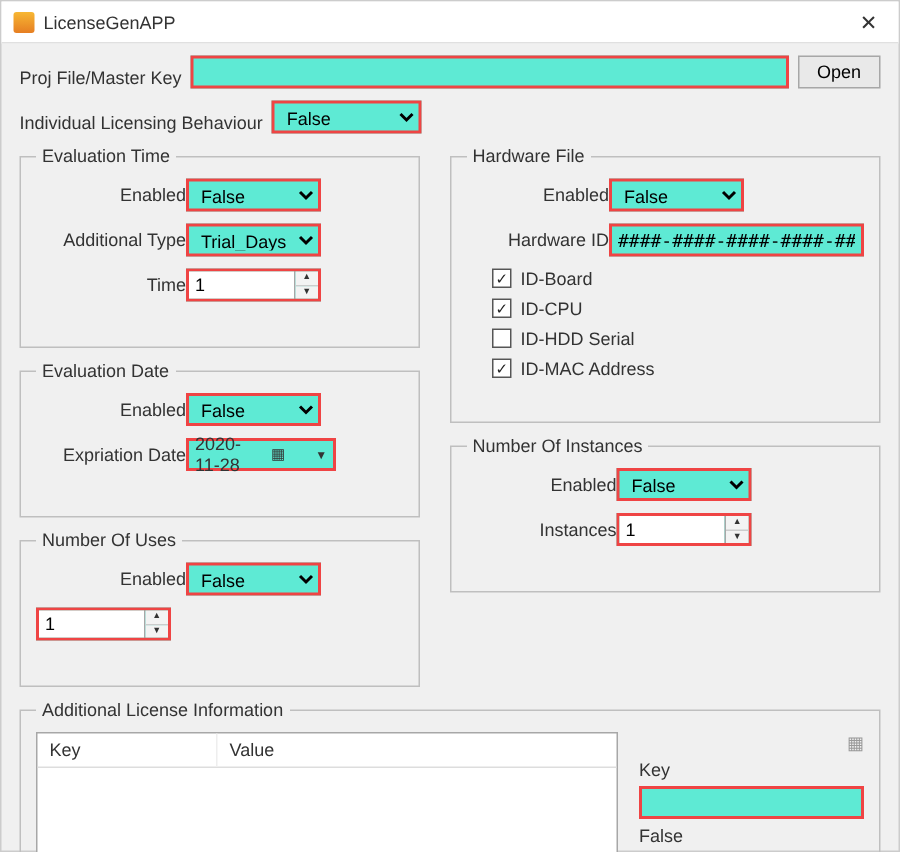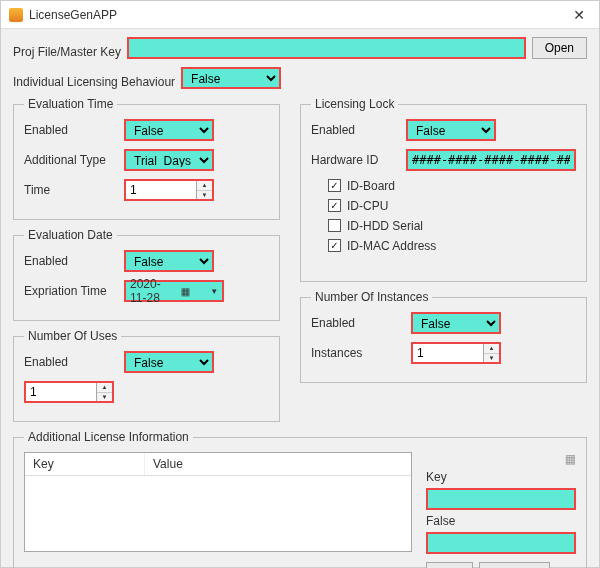--- a/index.html
+++ b/index.html
@@ -59,27 +59,27 @@
     height: 22px;
     padding: 0 12px;
     font-size: 12px;
     cursor: default;
     display: inline-flex; align-items: center; justify-content: center;
   }
   .btn.disabled { color: #9a9a9a; }
   fieldset {
     border: 1px solid #bfbfbf;
     margin: 0 0 8px 0;
-    padding: 8px 10px 10px 10px;
+    padding: 8px 10px 22px 10px;
   }
   legend { padding: 0 4px; }
   .cols { display: flex; gap: 20px; }
   .col { flex: 1; }
   .formrow { display: flex; align-items: center; margin-bottom: 8px; }
-  .formrow > .flabel { width: 100px; }
+  .formrow > .flabel { width: 100px; text-align: right; }
   .formrow > .flabel.wide { width: 95px; }
   select.std { width: 90px; }
   select.wide { width: 100px; }
   .spinner { display: inline-flex; align-items: stretch; width: 90px; padding:0; }
   .spinner input { border:0; outline:0; width:70px; padding:2px 4px; font-size:12px; }
   .spinner .spins { width:18px; border-left:1px solid #a7a7a7; display:flex; flex-direction:column; }
   .spinner .spins span { flex:1; font-size:6px; text-align:center; line-height:8px; background:#f3f3f3; }
   .spinner .spins span:first-child { border-bottom:1px solid #ccc; }
   .datepick { display:inline-flex; align-items:center; width:100px; padding:0 4px; gap:20px; }
   .datepick .dval { flex:1; }
@@ -146,21 +146,21 @@
           </div>
         </fieldset>
 
         <fieldset>
           <legend>Evaluation Date</legend>
           <div class="formrow">
             <span class="flabel">Enabled</span>
             <select class="std"><option>False</option></select>
           </div>
           <div class="formrow">
-            <span class="flabel">Expriation Time</span>
+            <span class="flabel">Expriation Date</span>
             <span class="datepick">
               <span class="dval">2020-11-28</span>
               <span class="cal">▦</span>
               <span class="dd">▼</span>
             </span>
           </div>
         </fieldset>
 
         <fieldset>
           <legend>Number Of Uses</legend>
@@ -176,21 +176,21 @@
                   <span>▼</span>
                 </span>
             </span>
           </div>
         </fieldset>
 
       </div>
       <div class="col">
 
         <fieldset style="height:185px;">
-          <legend>Licensing Lock</legend>
+          <legend>Hardware File</legend>
           <div class="formrow">
             <span class="flabel wide">Enabled</span>
             <select class="std"><option>False</option></select>
           </div>
           <div class="formrow">
             <span class="flabel wide">Hardware ID</span>
             <input type="text" class="hardware-id" value="####-####-####-####-####" style="">
           </div>
           <div class="chk checked">
               <span class="box"></span>

